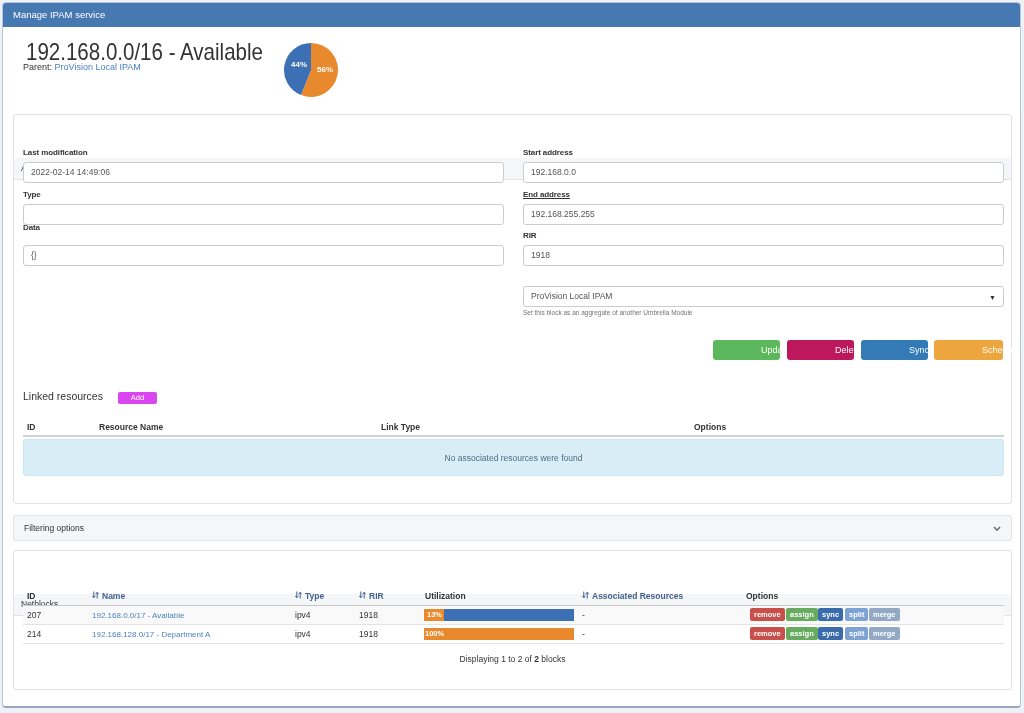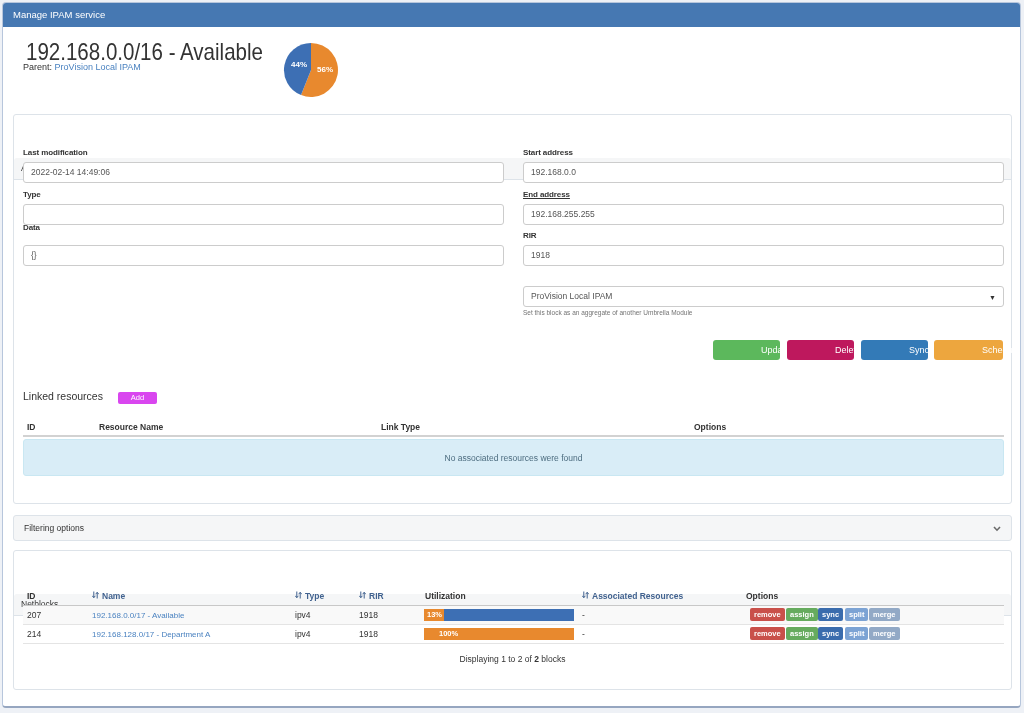--- a/index.html
+++ b/index.html
@@ -143,21 +143,21 @@
       <div class="bx" style="left:772px; top:57px; background:#66ab5e;">assign</div>
       <div class="bx" style="left:804px; top:57px; background:#3a6cad;">sync</div>
       <div class="bx" style="left:831px; top:57px; background:#7ca3d4;">split</div>
       <div class="bx" style="left:855px; top:57px; background:#92a9c6;">merge</div>
 
       <div class="abs" style="left:9px; top:74px; width:981px; height:19px; background:#fff; border-bottom:1px solid #e4e4e4;"></div>
       <div class="cell" style="left:13px; top:78px;">214</div>
       <div class="cell" style="left:78px; top:78px;"><a class="lnk" href="#">192.168.128.0/17 - Department A</a></div>
       <div class="cell" style="left:281px; top:78px;">ipv4</div>
       <div class="cell" style="left:345px; top:78px;">1918</div>
-      <div class="abs" style="left:410px; top:76.5px; width:150px; height:12px; background:#e8892e; color:#fff; font-size:7.5px; font-weight:bold; line-height:12px; padding-left:15px;">100%</div>
+      <div class="abs" style="left:410px; top:76.5px; width:150px; height:12px; background:#e8892e; color:#fff; font-size:7.5px; font-weight:bold; line-height:12px; padding-left:1px;">100%</div>
       <div class="cell" style="left:568px; top:78px;">-</div>
       <div class="bx" style="left:736px; top:76px; background:#c9504a;">remove</div>
       <div class="bx" style="left:772px; top:76px; background:#66ab5e;">assign</div>
       <div class="bx" style="left:804px; top:76px; background:#3a6cad;">sync</div>
       <div class="bx" style="left:831px; top:76px; background:#7ca3d4;">split</div>
       <div class="bx" style="left:855px; top:76px; background:#92a9c6;">merge</div>
 
       <div class="abs" style="left:0; top:103px; width:100%; text-align:center; font-size:8.5px; color:#333;">Displaying 1 to 2 of <b>2</b> blocks</div>
     </div>
   </div>

